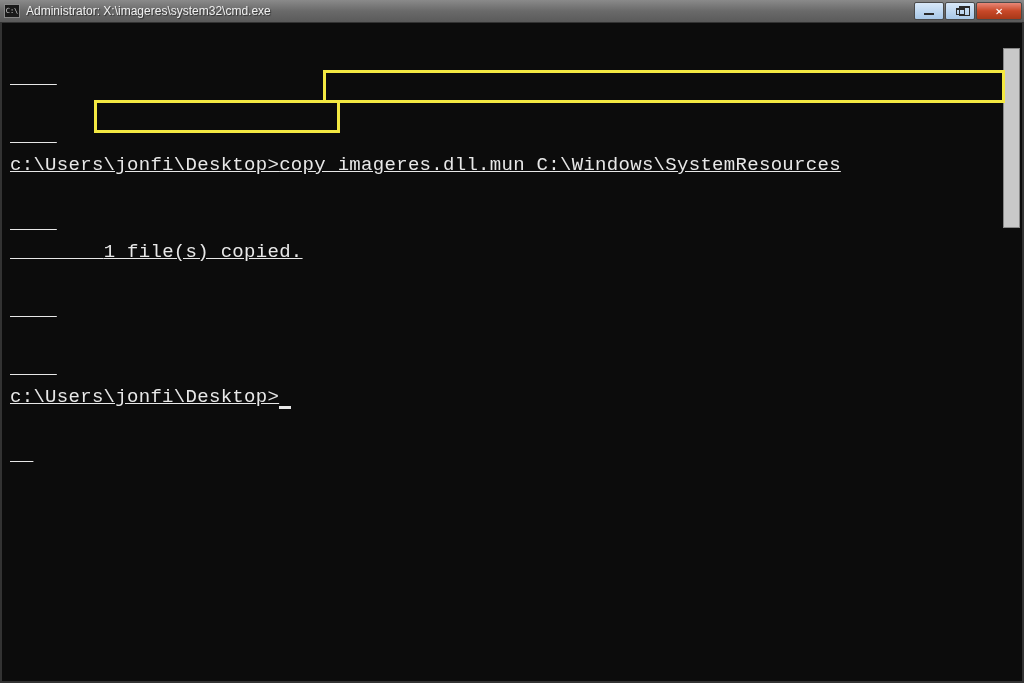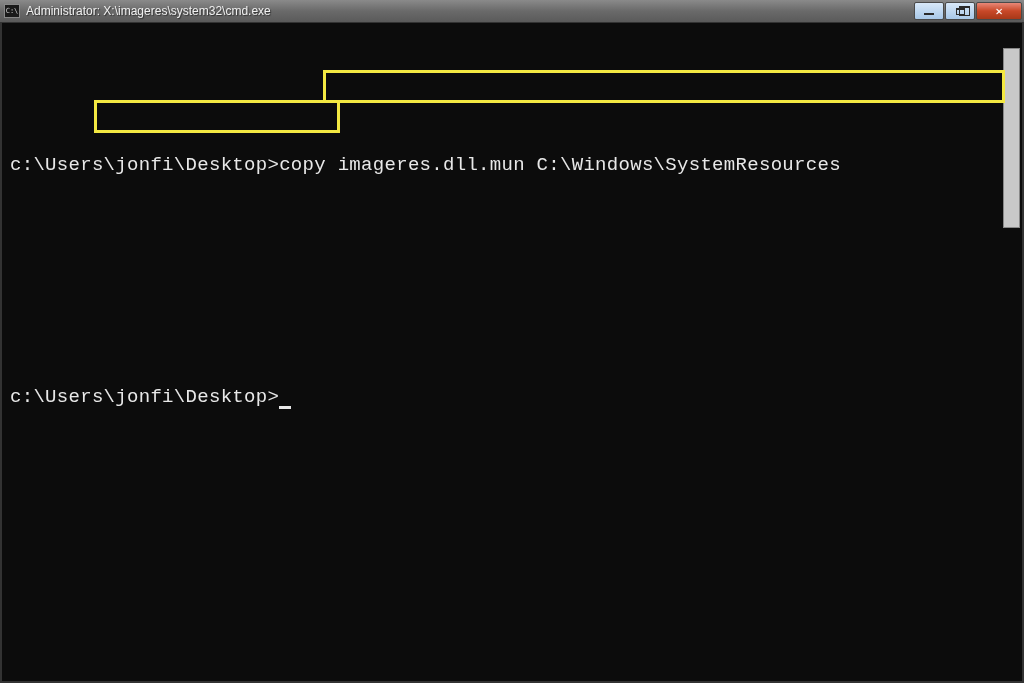--- a/index.html
+++ b/index.html
@@ -88,20 +88,21 @@
     }
     
     .terminal-content {
       padding: 12px 8px;
       color: #e8e8e8;
       font-size: 19px;
       line-height: 29px;
       font-family: Consolas, 'Courier New', monospace;
       letter-spacing: 0.3px;
       white-space: pre;
+      text-decoration: underline;
     }
     
     .terminal-line {
       display: block;
     }
     
     .highlight-box {
       position: absolute;
       border: 3px solid #f3e842;
       pointer-events: none;
@@ -190,21 +191,21 @@
     <div class="win-btn close" title="Close">
       <span class="close-glyph">✕</span>
     </div>
   </div>
 </div>
 
 <div class="terminal-area">
   <div class="terminal-content">
     <span class="terminal-line"></span>
     <span class="terminal-line"><span>c:\Users\jonfi\Desktop&gt;</span><span>copy imageres.dll.mun C:\Windows\SystemResources</span></span>
-    <span class="terminal-line"><span>        </span></span>
+    <span class="terminal-line"><span>        </span><span>1 file(s) copied.</span></span>
     <span class="terminal-line"></span>
     <span class="terminal-line"><span>c:\Users\jonfi\Desktop&gt;</span><span class="cursor"></span></span>
   </div>
 
   <div class="scrollbar"></div>
 
   <div class="highlight-box highlight-top"></div>
   <div class="highlight-box highlight-bottom"></div>
 </div>
 

